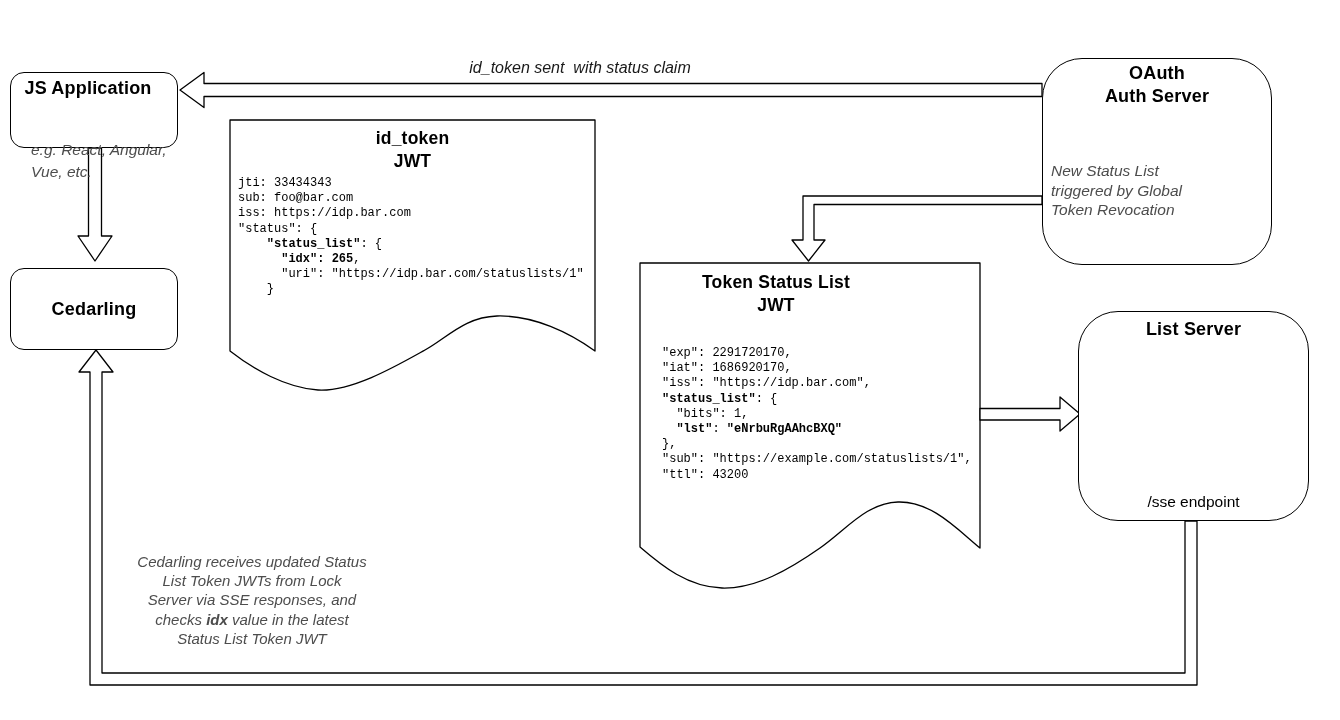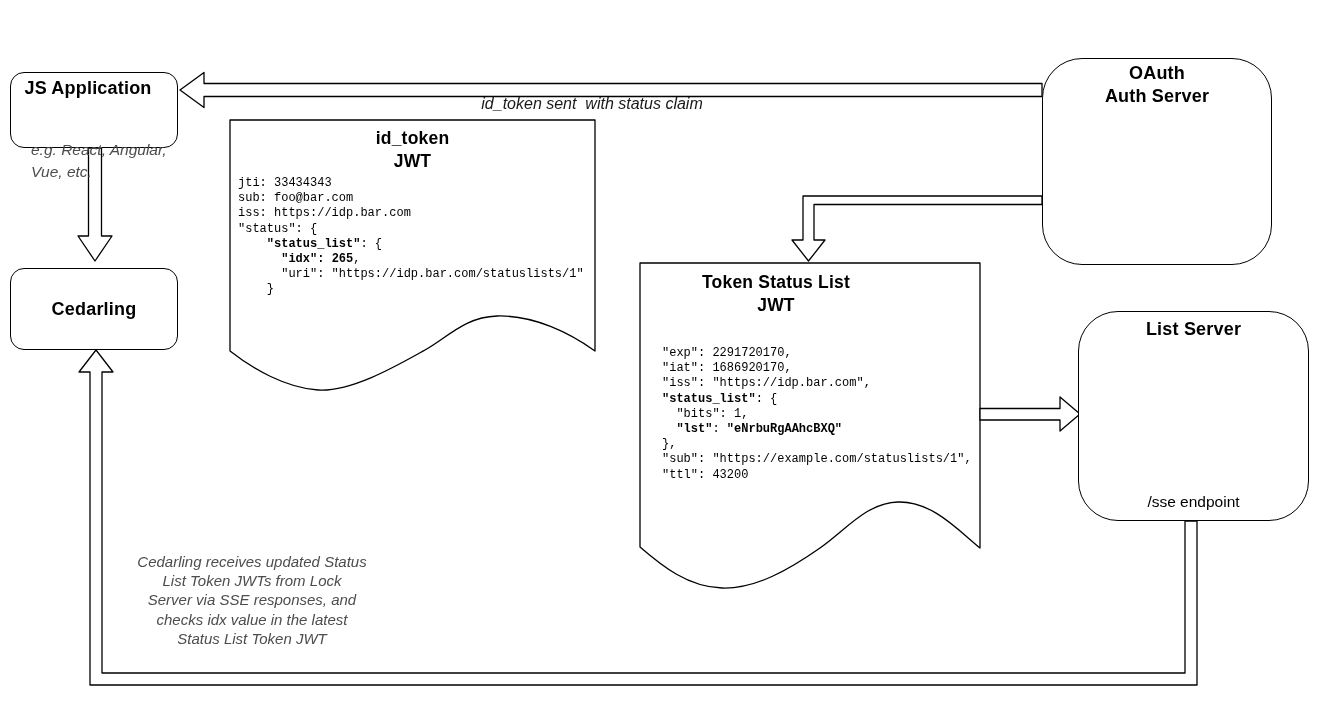--- a/index.html
+++ b/index.html
@@ -54,21 +54,21 @@
     color: #000;
   }
   .code .b { font-weight: bold; }
   .center-note {
     font-style: italic;
     color: #4d4d4d;
     font-size: 15px;
     line-height: 19.2px;
     text-align: center;
   }
-  .center-note .b { font-weight: normal; }
+  .center-note .b { font-weight: bold; }
   .plain-label {
     font-size: 15.5px;
     color: #000;
     text-align: center;
   }
   .flex-center { display: flex; align-items: center; justify-content: center; }
 </style>
 </head>
 <body>
 
@@ -107,25 +107,28 @@
   <div class="node r-large" style="left:1078px; top:311px; width:231px; height:210px;"></div>
 
   <div class="txt title-bold" style="left:10px; top:77px; width:156px;">JS Application</div>
   <div class="txt italic-note" style="left:31px; top:101px; width:150px; line-height:21.5px;margin-top:38px;">e.g. React, Angular,
 Vue, etc.</div>
 
   <div class="txt title-bold flex-center" style="left:10px; top:268px; width:168px; height:82px;">Cedarling</div>
 
   <div class="txt title-bold" style="left:1042px; top:62px; width:230px;">OAuth
 Auth Server</div>
+  <div class="txt italic-note" style="left:1051px; top:161px; width:200px;">New Status List
+triggered by Global
+Token Revocation</div>
 
   <div class="txt title-bold" style="left:1078px; top:318px; width:231px;">List Server</div>
   <div class="txt plain-label" style="left:1078px; top:493px; width:231px;">/sse endpoint</div>
 
-  <div class="txt arrow-label" style="left:372px; top:59px; width:440px;margin-top:36px;">id_token sent  with status claim</div>
+  <div class="txt arrow-label" style="left:360px; top:59px; width:440px;">id_token sent  with status claim</div>
 
   <div class="txt title-bold" style="left:230px; top:127px; width:365px; font-size:17.5px;">id_token
 JWT</div>
   <div class="txt code" style="left:238px; top:176px;"><div><span>jti: 33434343</span></div><div><span>sub: foo@bar.com</span></div><div><span>iss: https://idp.bar.com</span></div><div><span>"status": {</span></div><div><span>    </span><span class="b">"status_list"</span><span>: {</span></div><div><span>      </span><span class="b">"idx": 265</span><span>,</span></div><div><span>      "uri": "https://idp.bar.com/statuslists/1"</span></div><div><span>    }</span></div></div>
 
   <div class="txt title-bold" style="left:640px; top:271px; width:272px; font-size:17.5px;">Token Status List
 JWT</div>
   <div class="txt code" style="left:662px; top:346px;"><div><span>"exp": 2291720170,</span></div><div><span>"iat": 1686920170,</span></div><div><span>"iss": "https://idp.bar.com",</span></div><div><span class="b">"status_list"</span><span>: {</span></div><div><span>  "bits": 1,</span></div><div><span>  </span><span class="b">"lst"</span><span>: </span><span class="b">"eNrbuRgAAhcBXQ"</span></div><div><span>},</span></div><div><span>"sub": "https://example.com/statuslists/1",</span></div><div><span>"ttl": 43200</span></div></div>
 
   <div class="txt center-note" style="left:102px; top:552px; width:300px;">

